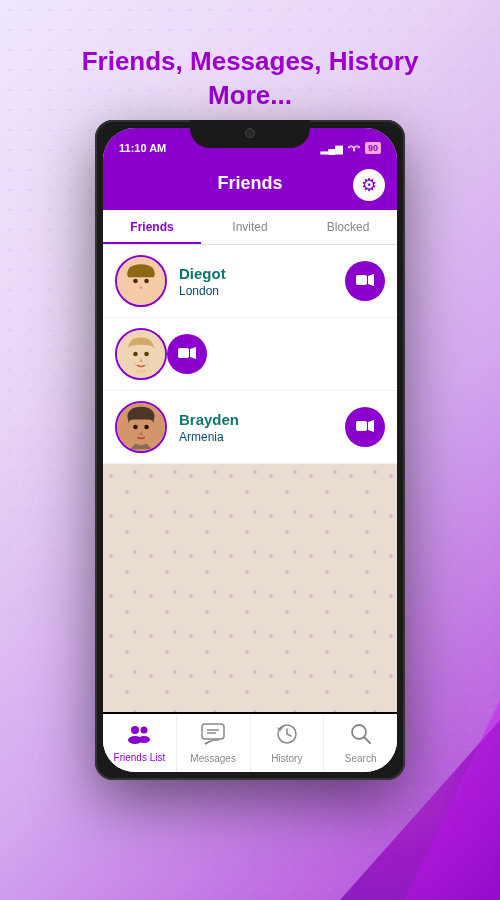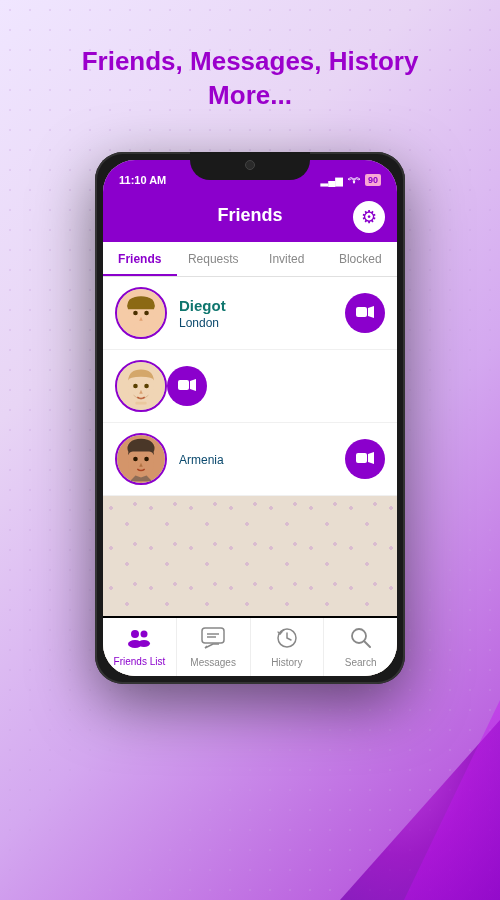--- a/index.html
+++ b/index.html
@@ -36,27 +36,26 @@
       line-height: 1.3;
     }
 
     
     .phone-frame {
       position: absolute;
       top: 120px;
       left: 50%;
       transform: translateX(-50%);
       width: 310px;
-      height: 532px;
+      height: 660px;
       background: #1a1a1a;
-      border-radius: 28px;
+      border-radius: 18px;
       box-shadow: 0 20px 60px rgba(0,0,0,0.5), inset 0 0 0 2px #333;
       z-index: 20;
       overflow: hidden;
-      margin-top: 32px;
     }
 
     
     .phone-notch {
       position: absolute;
       top: 0;
       left: 50%;
       transform: translateX(-50%);
       width: 120px;
       height: 28px;
@@ -372,21 +371,20 @@
 
       <div class="app-header">
         <span class="header-title">Friends</span>
         <div class="header-gear">
           <span class="gear-symbol">⚙</span>
         </div>
       </div>
 
       <div class="tabs-bar">
         <div class="tab-item active">Friends</div>
-        <div class="tab-item">Requests</div>
         <div class="tab-item">Invited</div>
         <div class="tab-item">Blocked</div>
       </div>
 
       <div class="screen-body">
 
         <div class="friends-list">
 
           <div class="friend-item">
             <div class="friend-avatar">
@@ -464,20 +462,21 @@
                 <ellipse cx="32" cy="26" rx="2.5" ry="2.5" fill="#2a1800"></ellipse>
 
                 <path d="M26 30 Q25 33 24 34 Q26 35 28 34 Q27 33 26 30Z" fill="#b07040"></path>
 
                 <path d="M22 37 Q26 40 30 37" stroke="#aa4422" stroke-width="1.5" fill="none"></path>
 
                 <path d="M14 50 L20 44 L26 46 L32 44 L38 50Z" fill="#444" opacity="0.5"></path>
               </svg>
             </div>
             <div class="friend-info">
+              <div class="friend-name">Brayden</div>
               <div class="friend-location">Armenia</div>
             </div>
             <div class="video-call-btn">
               <span class="video-icon">
                 <svg width="18" height="12" viewBox="0 0 18 12" fill="white">
                   <rect x="0" y="1" width="11" height="10" rx="2" fill="white"></rect>
                   <polygon points="12,2 18,0 18,12 12,10" fill="white"></polygon>
                 </svg>
               </span>
             </div>

